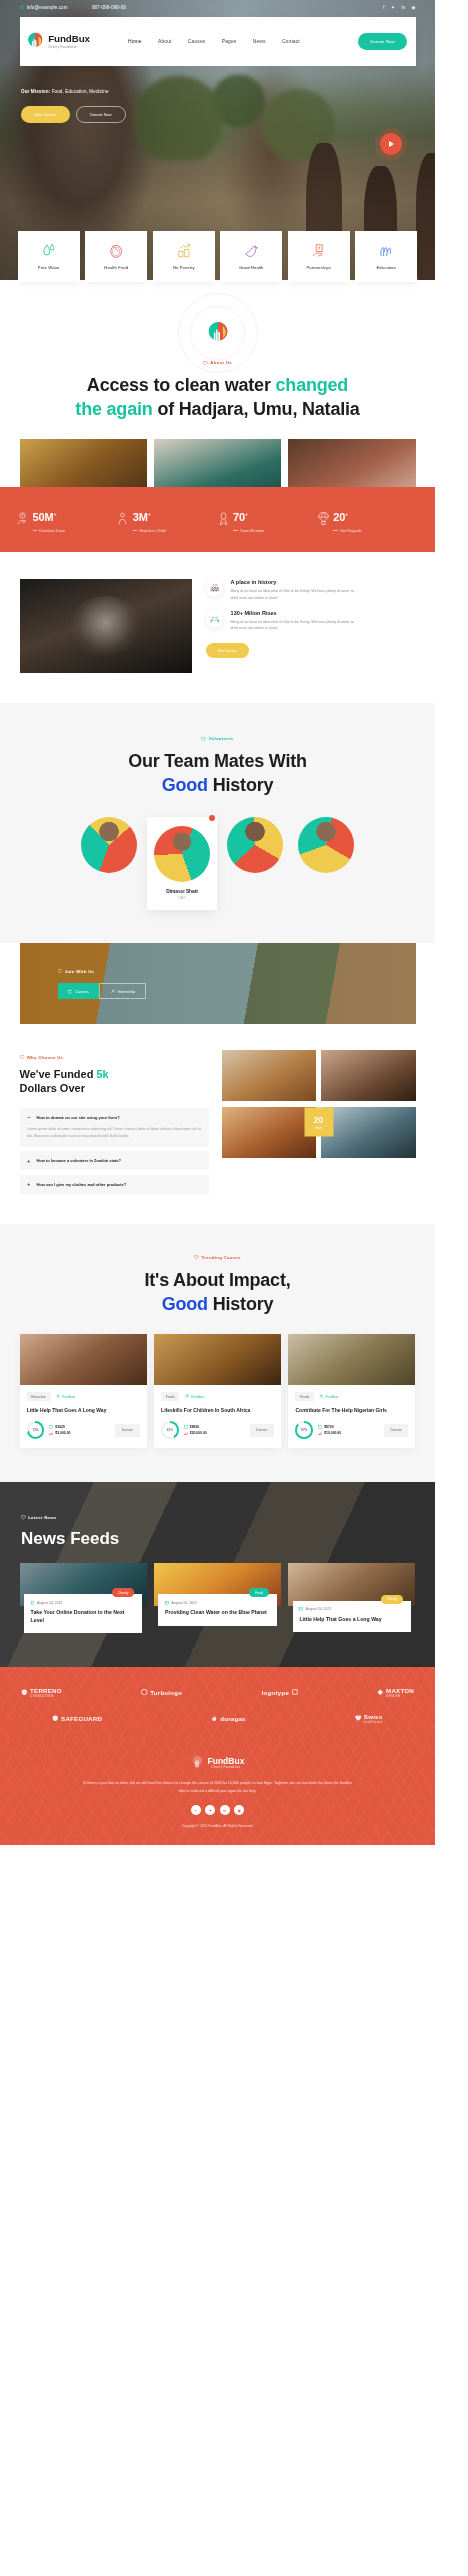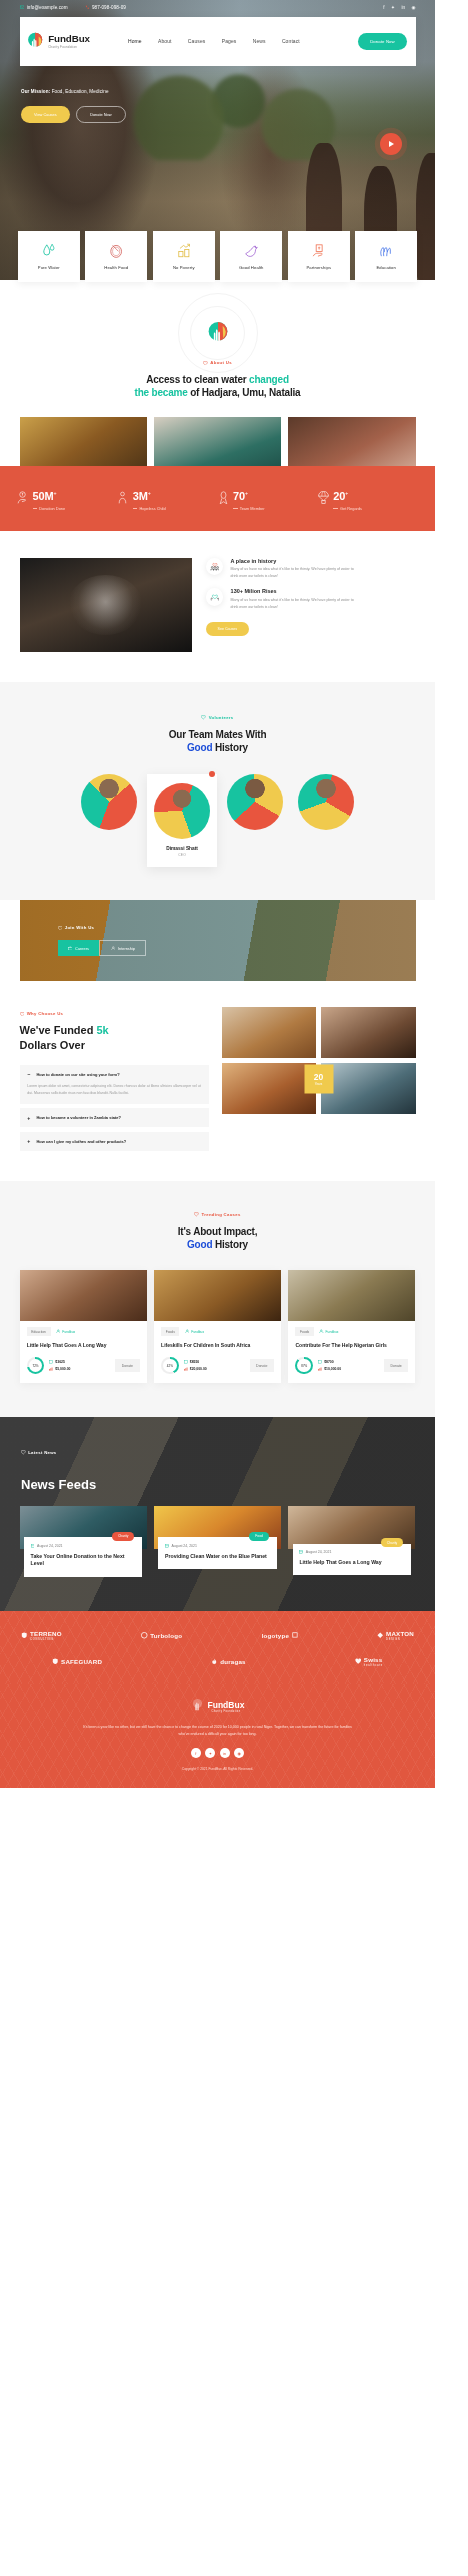--- a/index.html
+++ b/index.html
@@ -63,21 +63,21 @@
   .scard .sico{height:17px;display:flex;align-items:center}
   .scard span{font-size:4.2px;color:#2b2b2b;letter-spacing:0.1px}
 
   
   .about{padding:38px 0 0;text-align:center;background:#fff;position:relative}
   .pulse{width:26px;height:26px;margin:0 auto;position:relative}
   .pulse:before,.pulse:after{content:"";position:absolute;border-radius:50%;border:0.7px solid #f3f3f3}
   .pulse:before{inset:-14.3px}.pulse:after{inset:-27px}
   .eyebrow{display:inline-flex;align-items:center;gap:2.6px;font-size:4.3px;font-weight:700;letter-spacing:0.3px}
   .eyebrow.red{color:#e8553e}.eyebrow.teal{color:#17c3a0}.eyebrow.white{color:#fff}
-  .sec-h2{font-size:10px;line-height:1.35;font-weight:700;color:#1d1d1d;letter-spacing:-0.2px;margin-top:5.9px}
+  .sec-h2{font-size:18px;line-height:1.35;font-weight:700;color:#1d1d1d;letter-spacing:-0.2px;margin-top:5.9px}
   .tealw{color:#17c3a0}.redw{color:#1d4ed8}
   .about-imgs{display:flex;gap:6.5px;justify-content:center;margin-top:17px;padding:0 19.5px}
   .aimg{flex:1;height:72px;background-size:cover;background-position:center}
   .a1{background:linear-gradient(145deg,#caa04a,#8a5a22 45%,#3e2a14);}
   .a2{background:linear-gradient(160deg,#d8cfc2,#2e6f63 55%,#163f3a)}
   .a3{background:linear-gradient(150deg,#5b3a2a,#a3614a 50%,#e0c0ae)}
 
   
   .stats{background:#e1573f;padding:25px 17px 19.5px;display:flex;justify-content:space-between;margin-top:-23.4px;position:relative;z-index:1}
   .stat{display:flex;align-items:flex-start;gap:4.6px;flex:1}
@@ -159,21 +159,21 @@
   .ring{width:17.6px;height:17.6px;border-radius:50%;flex:none;display:flex;align-items:center;justify-content:center;font-size:3.3px;color:#1d1d1d}
   .amounts{font-size:3.4px;line-height:1.9;flex:1}
   .amounts div{display:flex;align-items:center;gap:2px;color:#1d1d1d;font-weight:700}
   .b-donate{background:#f2f2f2;border:0;font-size:3.5px;color:#6e6e6e;padding:4.6px 6.5px;cursor:pointer}
 
   
   .news{position:relative;padding:29px 0 34px;background:#2b2b2b;overflow:hidden}
   .news:before{content:"";position:absolute;inset:0;
     background:linear-gradient(115deg,#4a4a4a 0 18%,#6f6a5e 18% 34%,#3a3a3a 34% 52%,#5e5848 52% 70%,#333 70%);opacity:.55}
   .news-head{position:relative;z-index:3;padding-left:21px}
-  .news-head h2{font-size:13px;color:#fff;font-weight:700;margin-top:20px}
+  .news-head h2{font-size:17px;color:#fff;font-weight:700;margin-top:7px}
   .news-row{position:relative;z-index:3;display:flex;gap:7.2px;padding:0 19.5px;margin-top:14.3px;align-items:flex-start}
   .ncard{flex:1;position:relative}
   .nimg{height:43px}
   .ni1{background:linear-gradient(145deg,#7d8f96,#2f5c63 50%,#14333a)}
   .ni2{background:linear-gradient(145deg,#f0c64a,#d8872c 50%,#8c3f1c)}
   .ni3{background:linear-gradient(145deg,#d0b79a,#8f6a48 50%,#4a3420)}
   .nbody{background:#fff;margin:-11.7px 4.6px 0;padding:6.5px 6.5px 8.5px;position:relative}
   .npill{position:absolute;top:-5.9px;right:7.8px;color:#fff;font-size:3.3px;padding:2.6px 5.9px;border-radius:6.5px}
   .ndate{font-size:3.5px;color:#7a7a7a;display:flex;align-items:center;gap:2.6px}
   .ntitle{font-size:5.2px;font-weight:700;color:#1d1d1d;line-height:1.5;margin-top:4.6px}
@@ -354,21 +354,21 @@
       </svg>
     </div>
     <div class="eyebrow red" style="margin-top:14.3px">
       <svg width="4.6" height="4.6" viewBox="0 0 16 16">
           <path d="M8 14S1 9.5 1 5.5A3.5 3.5 0 0 1 8 4a3.5 3.5 0 0 1 7 1.5C15 9.5 8 14 8 14z" fill="none" stroke="#e8553e" stroke-width="1.6"></path>
         </svg>
       <span>About Us</span>
     </div>
     <h2 class="sec-h2">
       <span>Access to clean water </span><span class="tealw">changed</span><br>
-      <span class="tealw">the became</span><span> of Hadjara, Umu, Natalia</span>
+      <span class="tealw">the again</span><span> of Hadjara, Umu, Natalia</span>
     </h2>
     <div class="about-imgs">
       <div class="aimg a1"></div>
       <div class="aimg a2"></div>
       <div class="aimg a3"></div>
     </div>
   </section>
 
   <section class="stats">
     <div class="stat">

